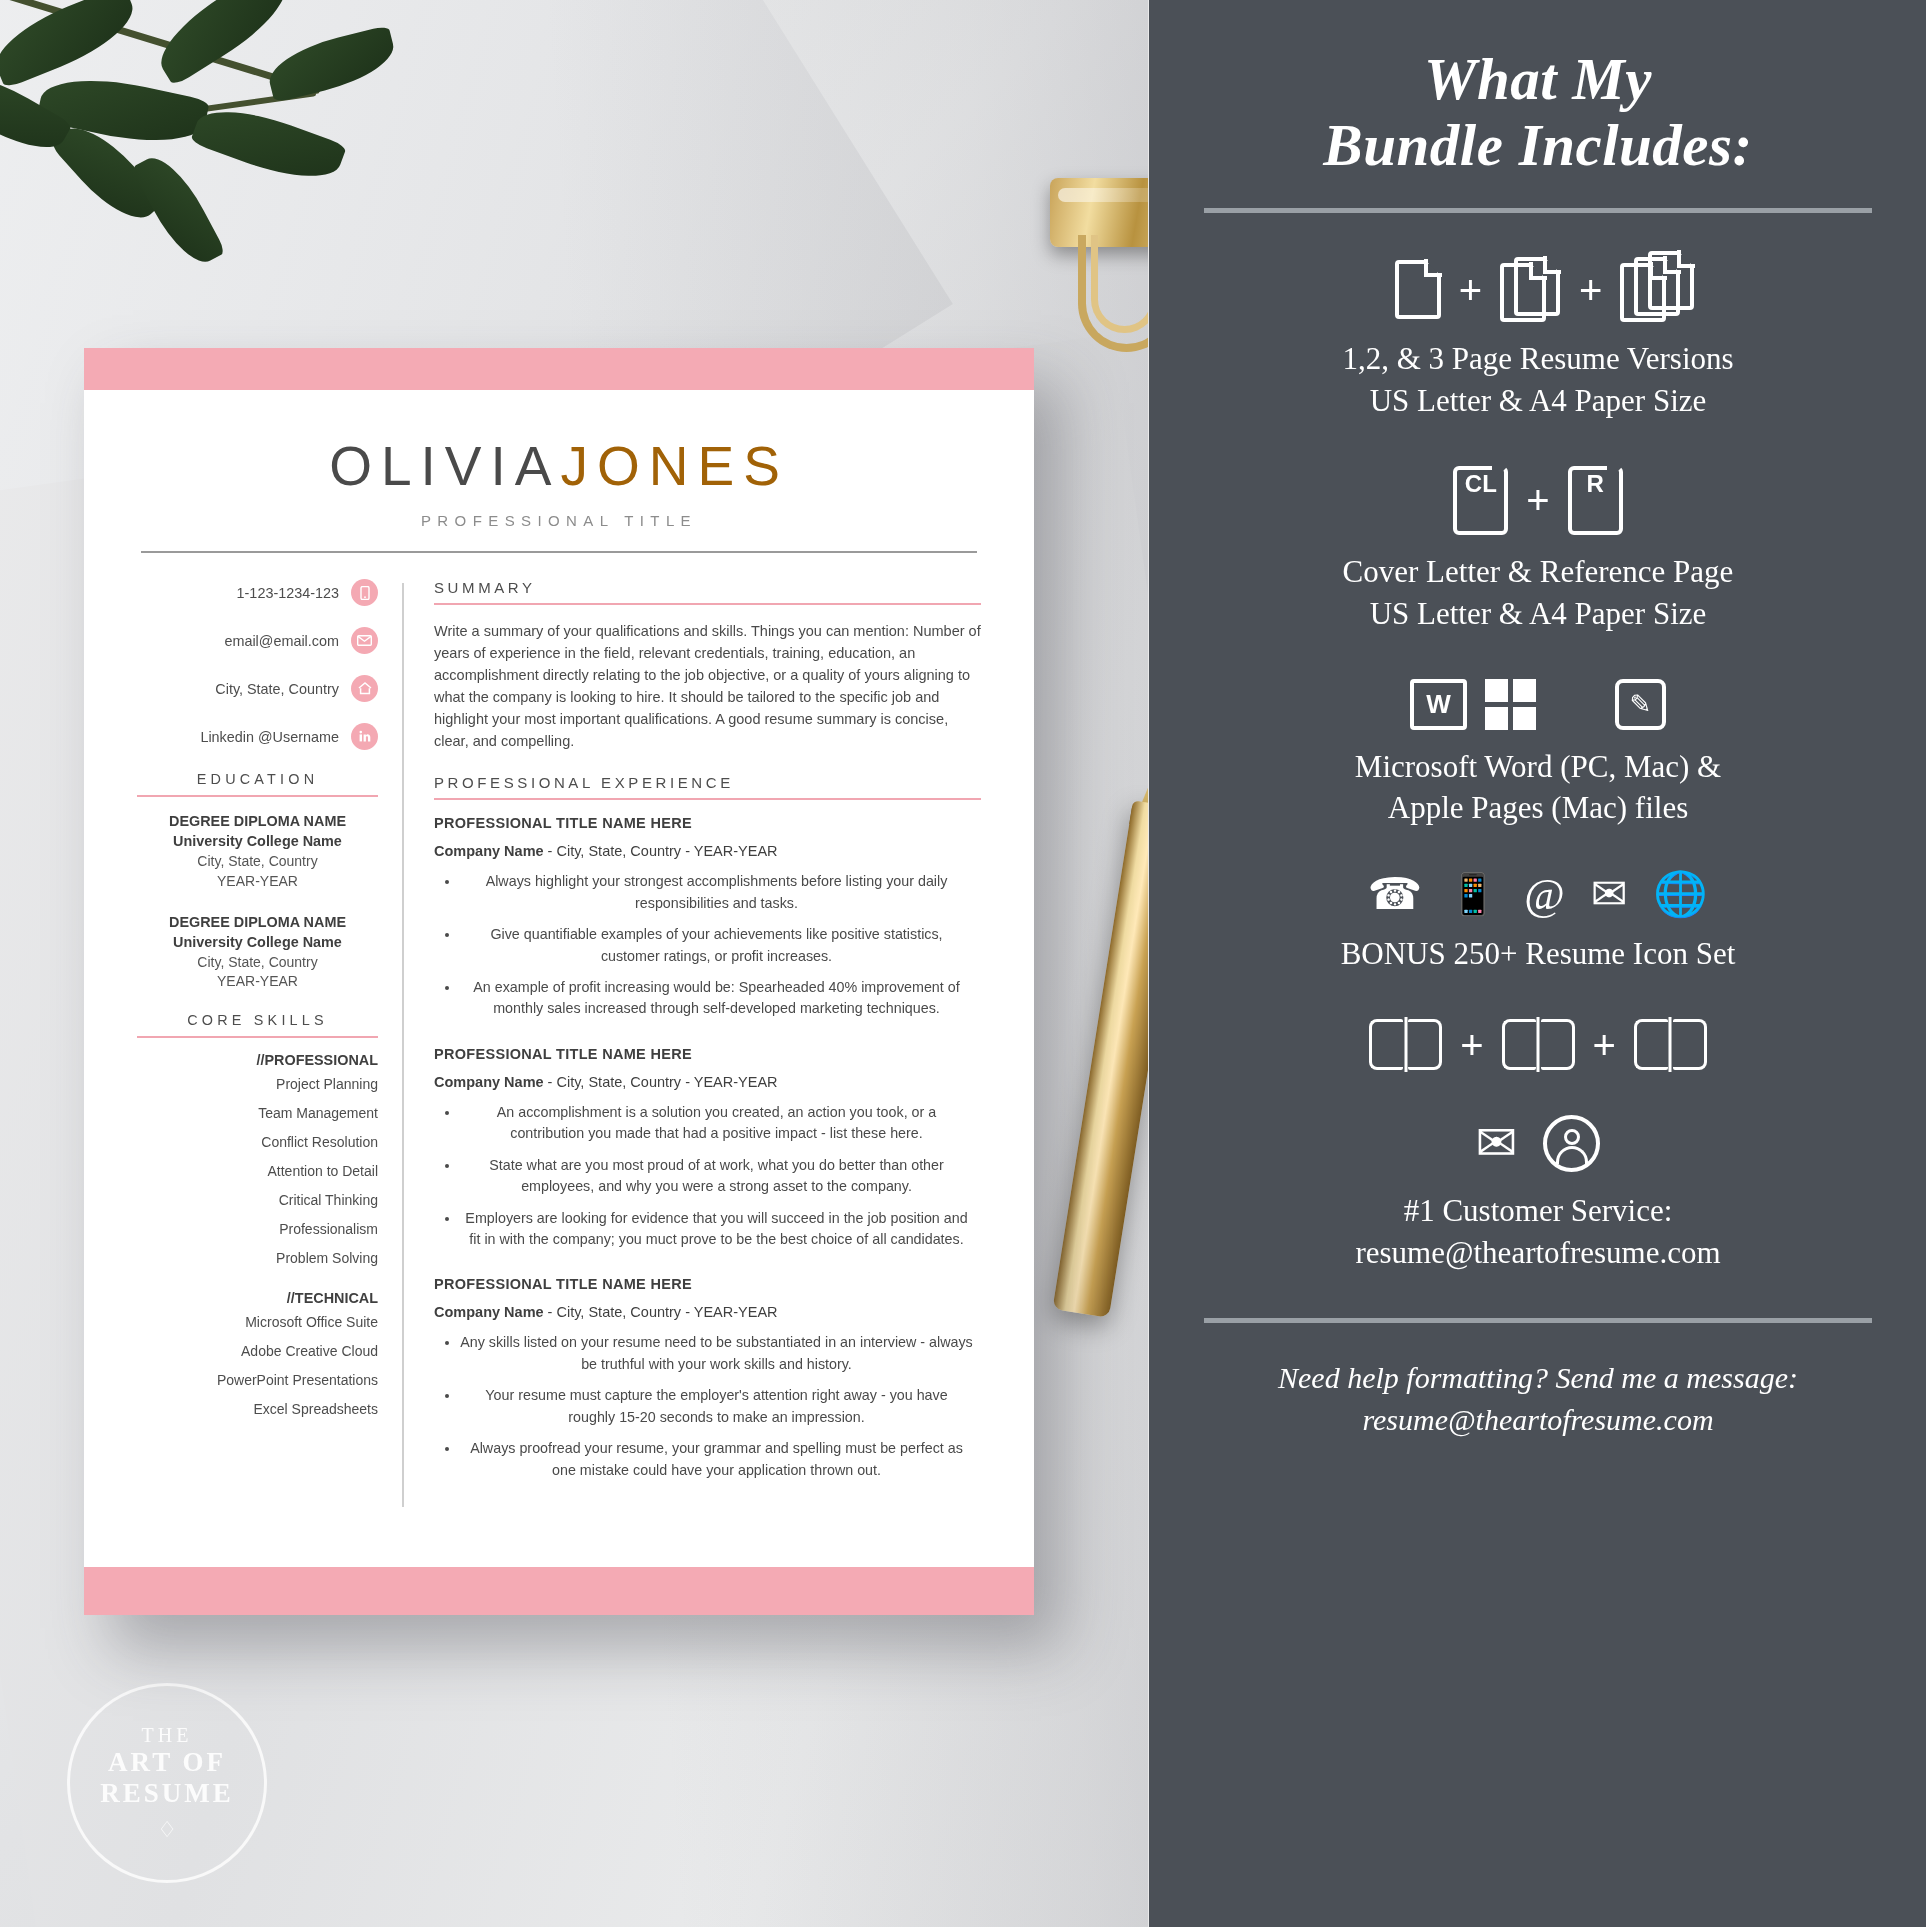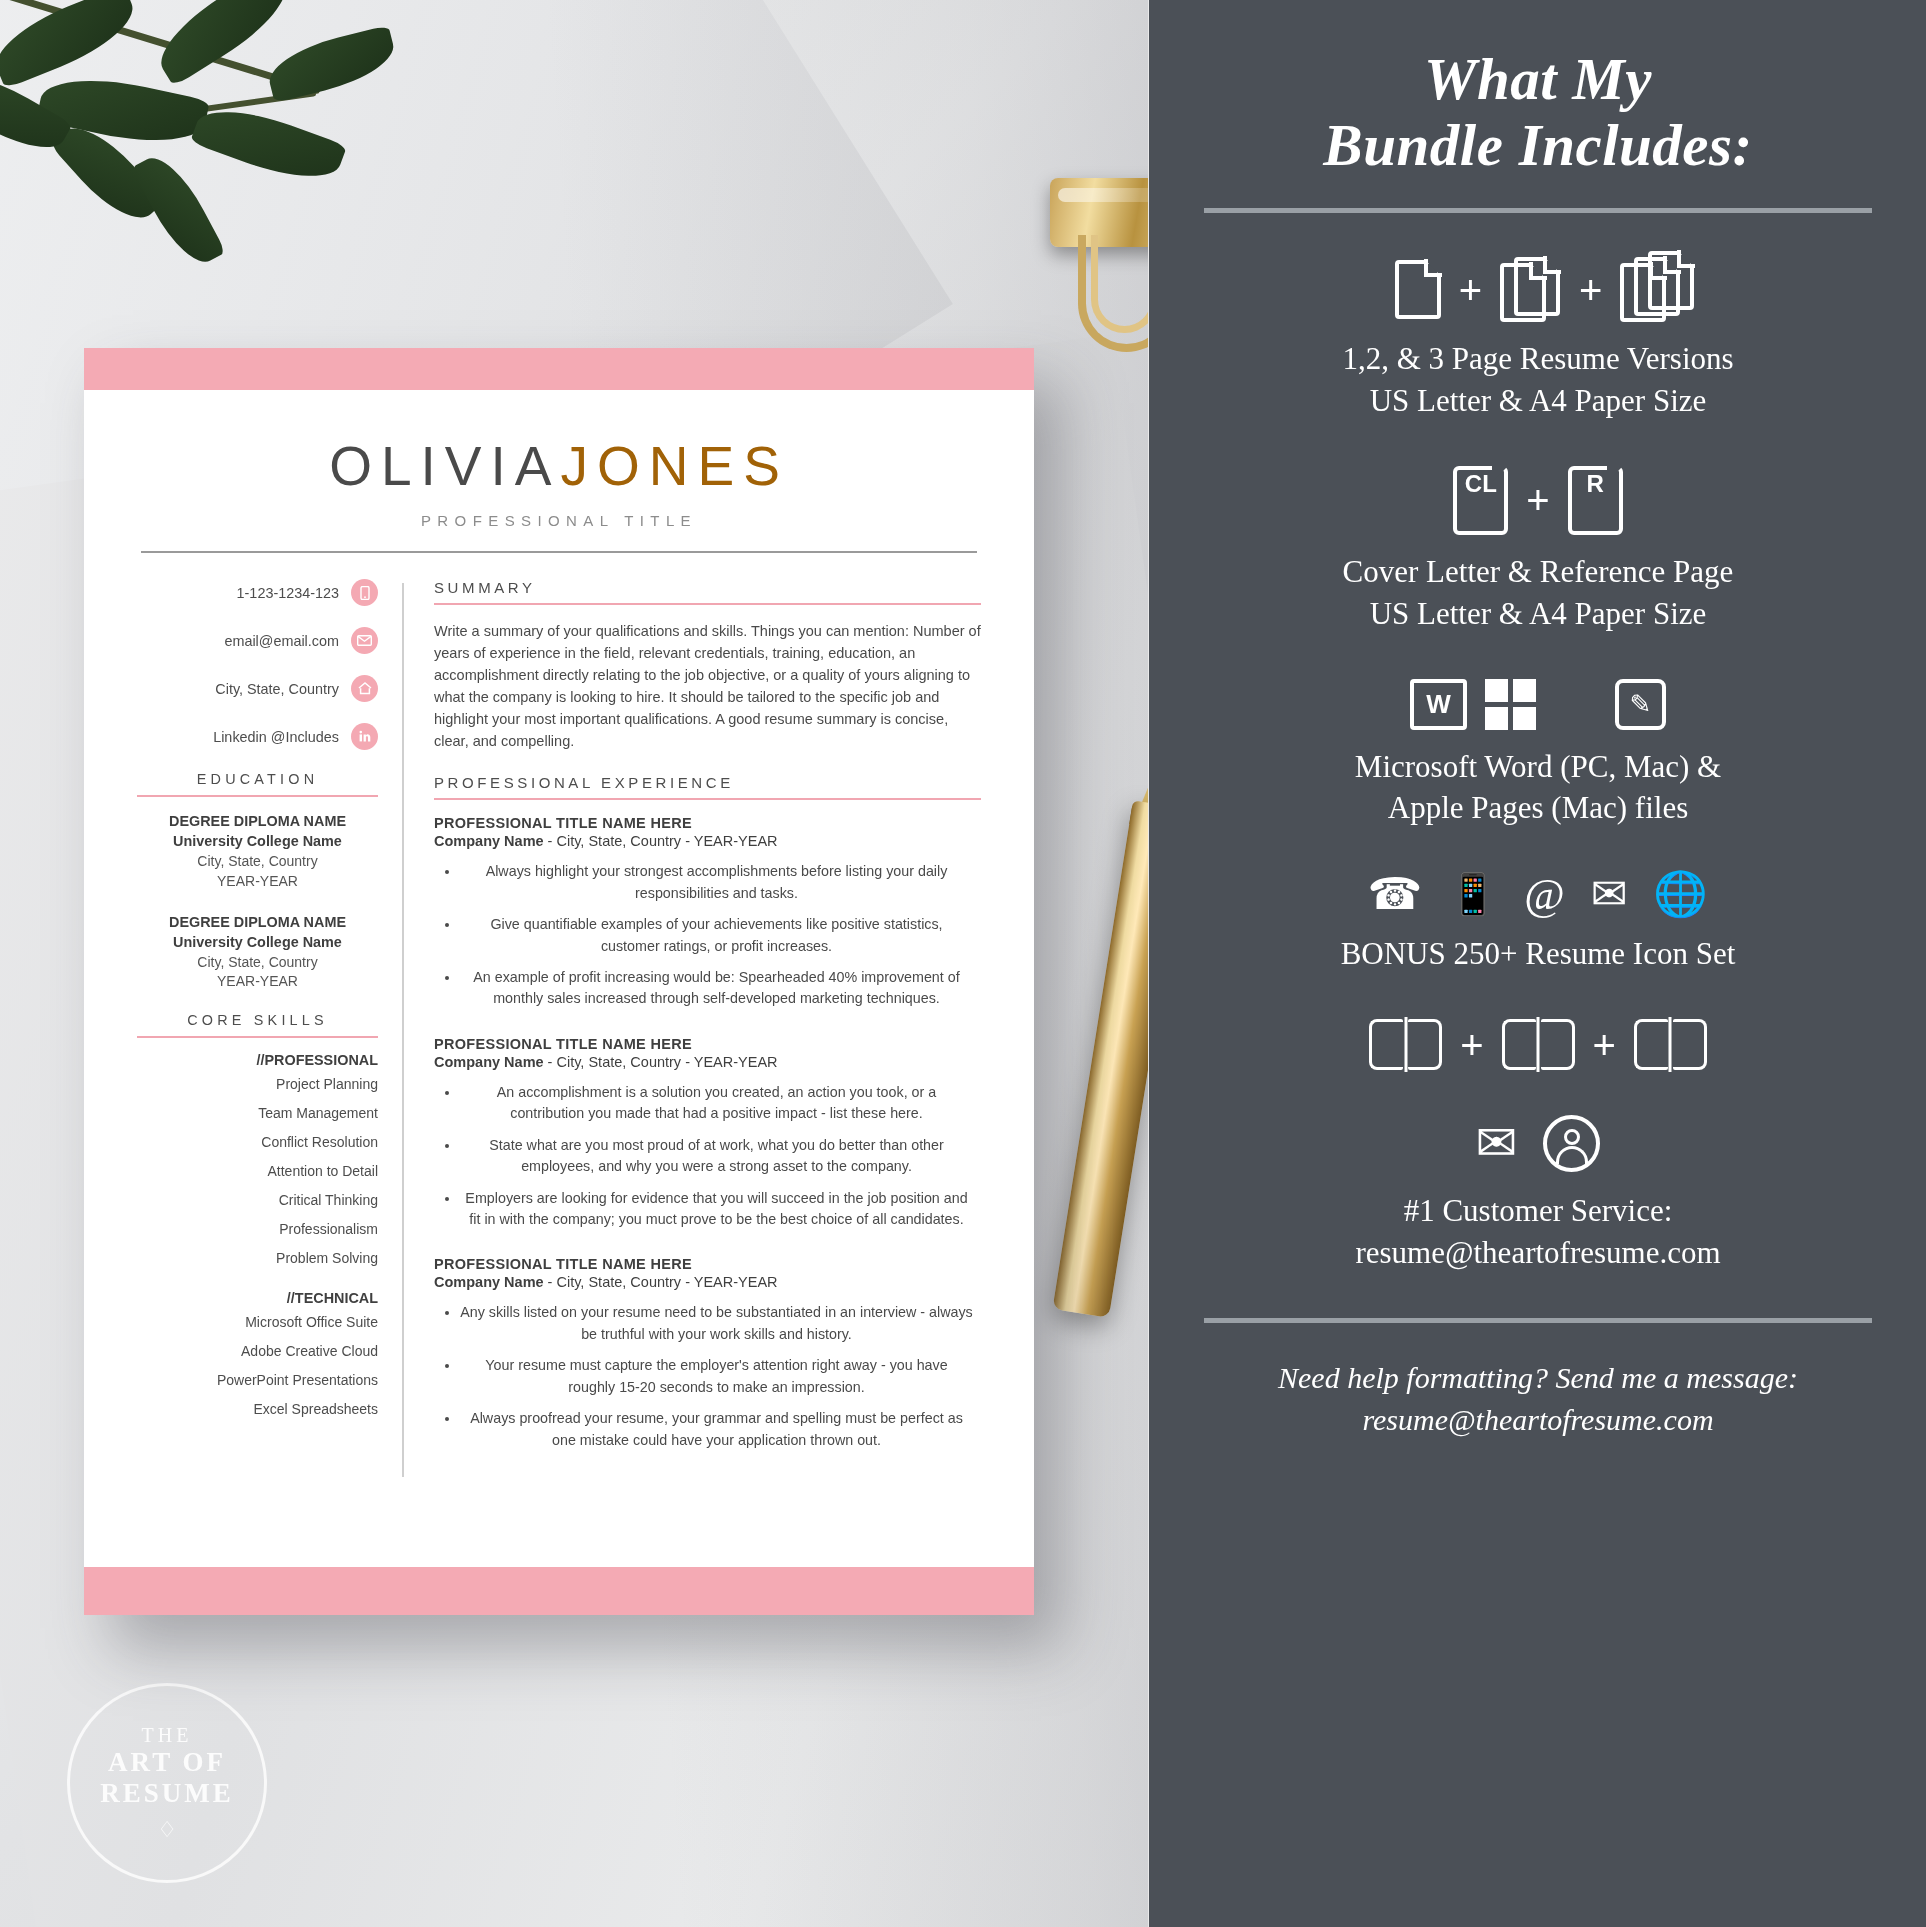--- a/index.html
+++ b/index.html
@@ -145,21 +145,21 @@
 
   .main-head{
     color:#4d4d4d; font-size:15px; letter-spacing:3.6px; margin-bottom:7px;
   }
   .main-rule{ height:2px; background:#f1a6b1; margin-bottom:15px; }
   .summary-text{
     font-size:14.5px; color:#4a4a4a; line-height:1.52; text-align:left;
   }
   .job{ margin-bottom:6px; }
   .job-title{ font-size:14.5px; color:#3f3f3f; font-weight:bold; letter-spacing:0.3px; }
-  .job-company{ font-size:14.5px; color:#3f3f3f; margin-top:2px; }
+  .job-company{ font-size:14.5px; color:#3f3f3f; margin-top:12px; }
   .job-company b{ font-weight:bold; }
   .bullets{ margin:12px 8px 26px 0; padding-left:26px;text-align:center; }
   .bullets li{ font-size:14.3px; color:#4a4a4a; line-height:1.5; margin-bottom:10px; }
 
   
   .watermark{
     position:absolute; left:67px; top:1683px; width:194px; height:194px;
     border:3px solid rgba(255,255,255,.85); border-radius:50%;
     color:#fff; text-align:center; font-family:"Liberation Serif", serif;
     display:flex; flex-direction:column; align-items:center; justify-content:center;
@@ -347,21 +347,21 @@
           <div class="contact-text">City, State, Country</div>
           <div class="c-icon">
             <svg width="14" height="13" viewBox="0 0 14 13">
                 <path d="M1 6 L7 1 L13 6" fill="none" stroke="#fff" stroke-width="1.5"></path>
                 <path d="M2.6 6.2 V11.6 H11.4 V6.2" fill="none" stroke="#fff" stroke-width="1.5"></path>
               </svg>
           </div>
         </div>
 
         <div class="contact-row">
-          <div class="contact-text">Linkedin @Includes</div>
+          <div class="contact-text">Linkedin @Username</div>
           <div class="c-icon">
             <svg width="14" height="13" viewBox="0 0 14 13">
                 <rect x="1.6" y="4.4" width="2.4" height="7" fill="#fff"></rect>
                 <circle cx="2.8" cy="2.1" r="1.3" fill="#fff"></circle>
                 <path d="M5.6 11.4 V4.4 H7.9 V5.4 C8.4 4.5 9.4 4.2 10.3 4.4 C11.6 4.7 12.3 5.6 12.3 7.2 V11.4 H10 V7.6 C10 6.7 9.6 6.2 8.9 6.2 C8.2 6.2 7.9 6.7 7.9 7.6 V11.4 Z" fill="#fff"></path>
               </svg>
           </div>
         </div>
 
         <div class="side-head">EDUCATION</div>

